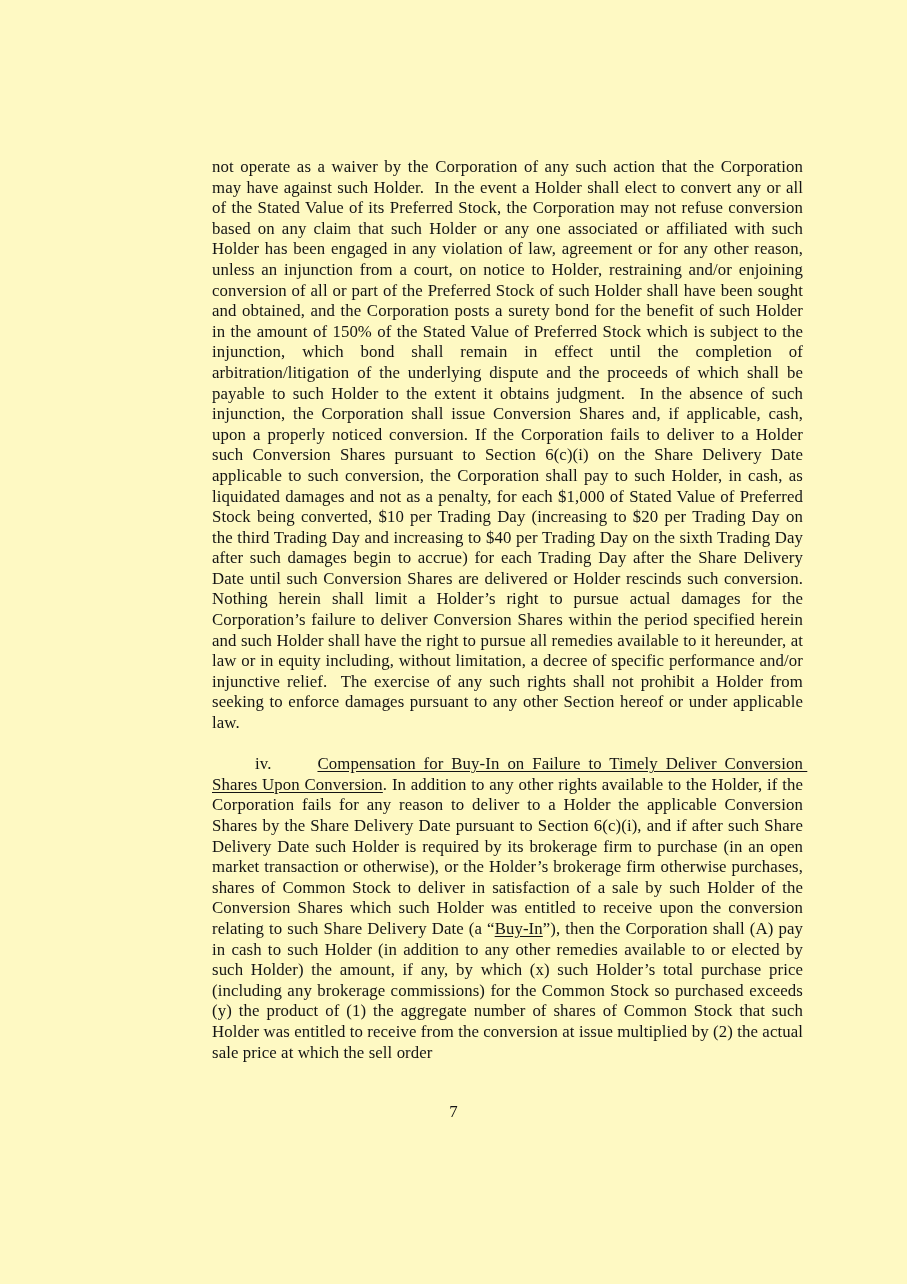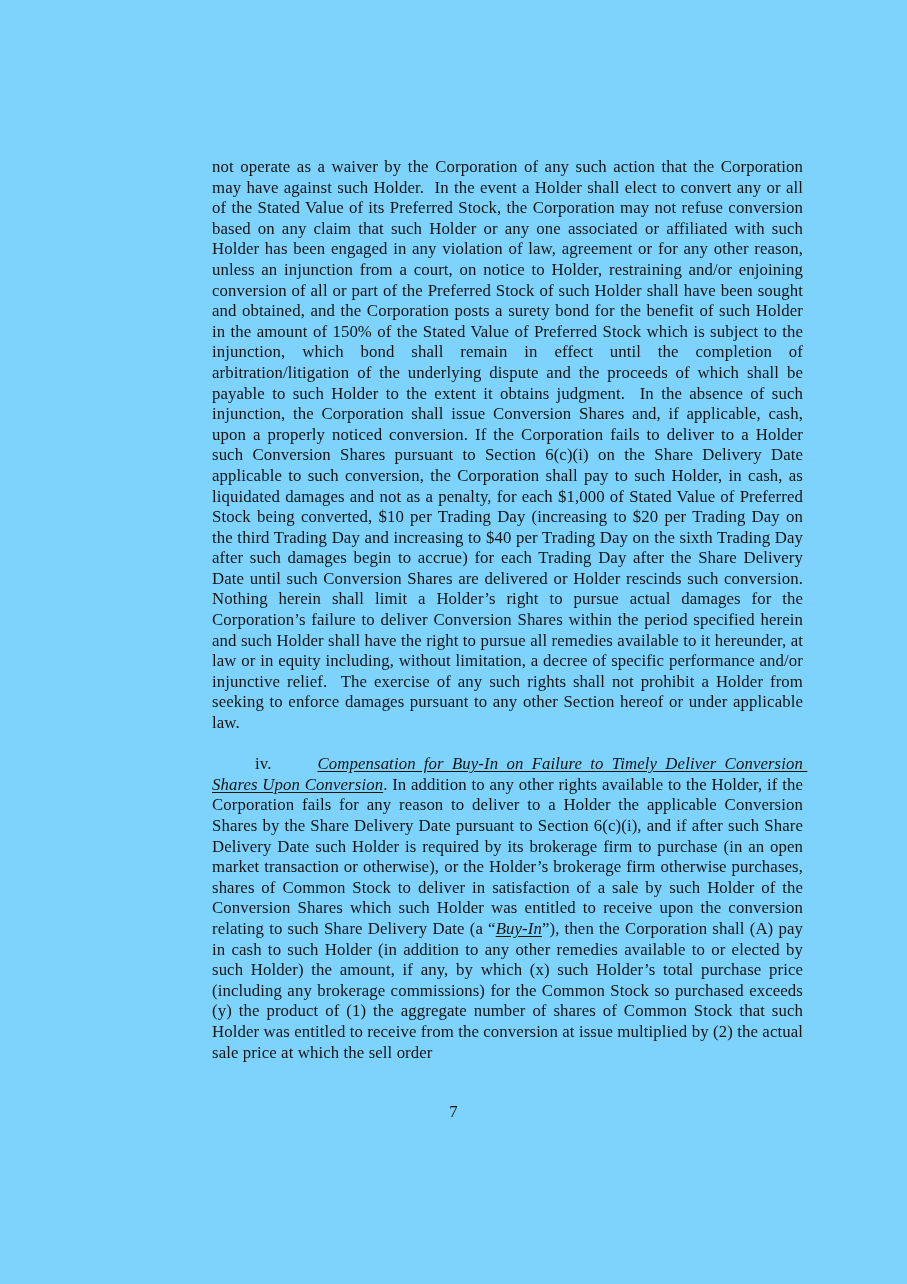--- a/index.html
+++ b/index.html
@@ -11,21 +11,21 @@
     position: relative;
     width: 907px;
     height: 1284px;
     font-family: "Liberation Serif", "DejaVu Serif", serif;
     color: #141414;
     overflow: hidden;
   }
   .page {
     position: absolute;
     inset: 0;
-    background: #7dd3fc;
+    background: #fef9c3;
   }
   .text-block {
     position: absolute;
     left: 212px;
     top: 157px;
     width: 591px;
   }
   .para {
     margin: 0;
     font-size: 16.8px;
@@ -44,21 +44,20 @@
     display: inline-block;
     width: 46px;
   }
   .indent-space {
     display: inline-block;
     width: 43px;
   }
   .underline {
     text-decoration: underline;
     text-underline-offset: 2px;
-    font-style: italic;
   }
   .page-number {
     position: absolute;
     left: 0;
     top: 1102px;
     width: 100%;
     text-align: center;
     font-size: 16.8px;
     line-height: 20.6px;
   }

